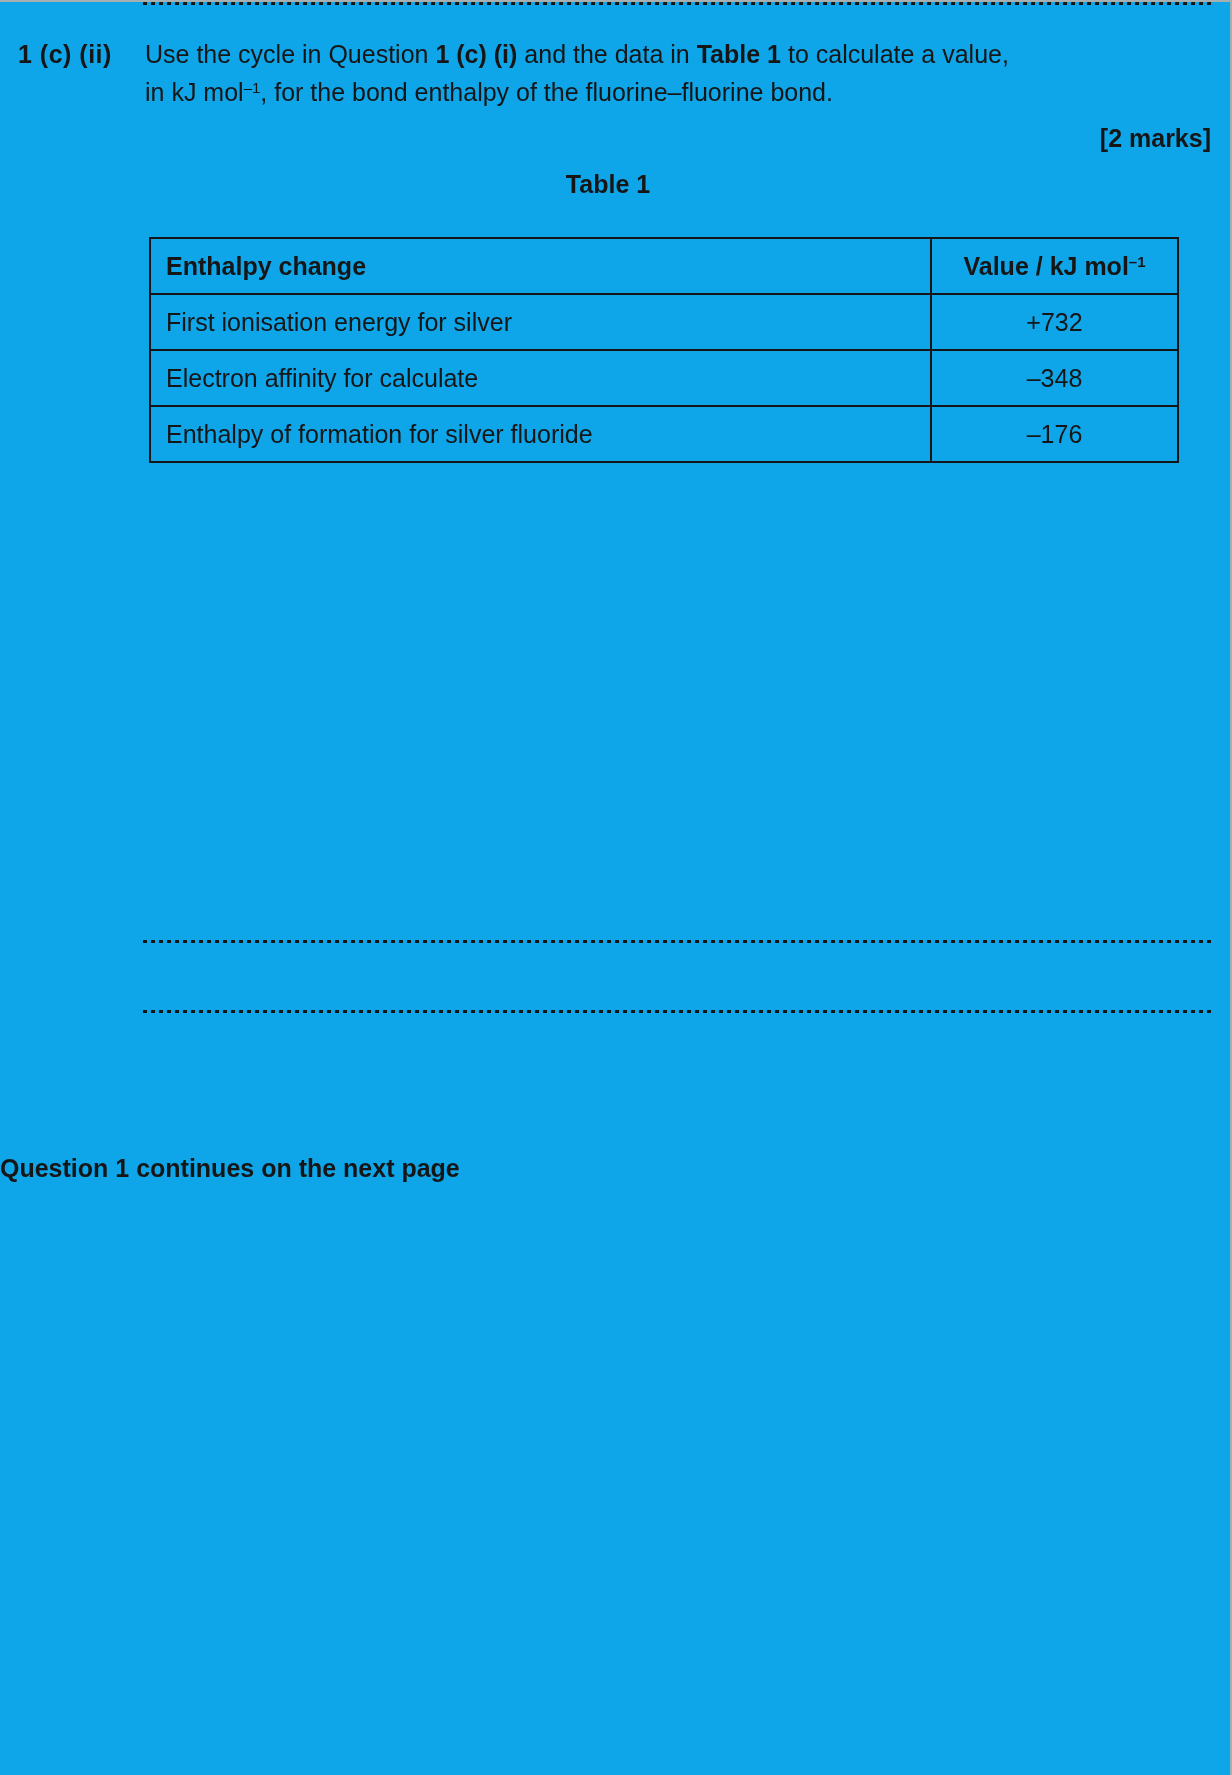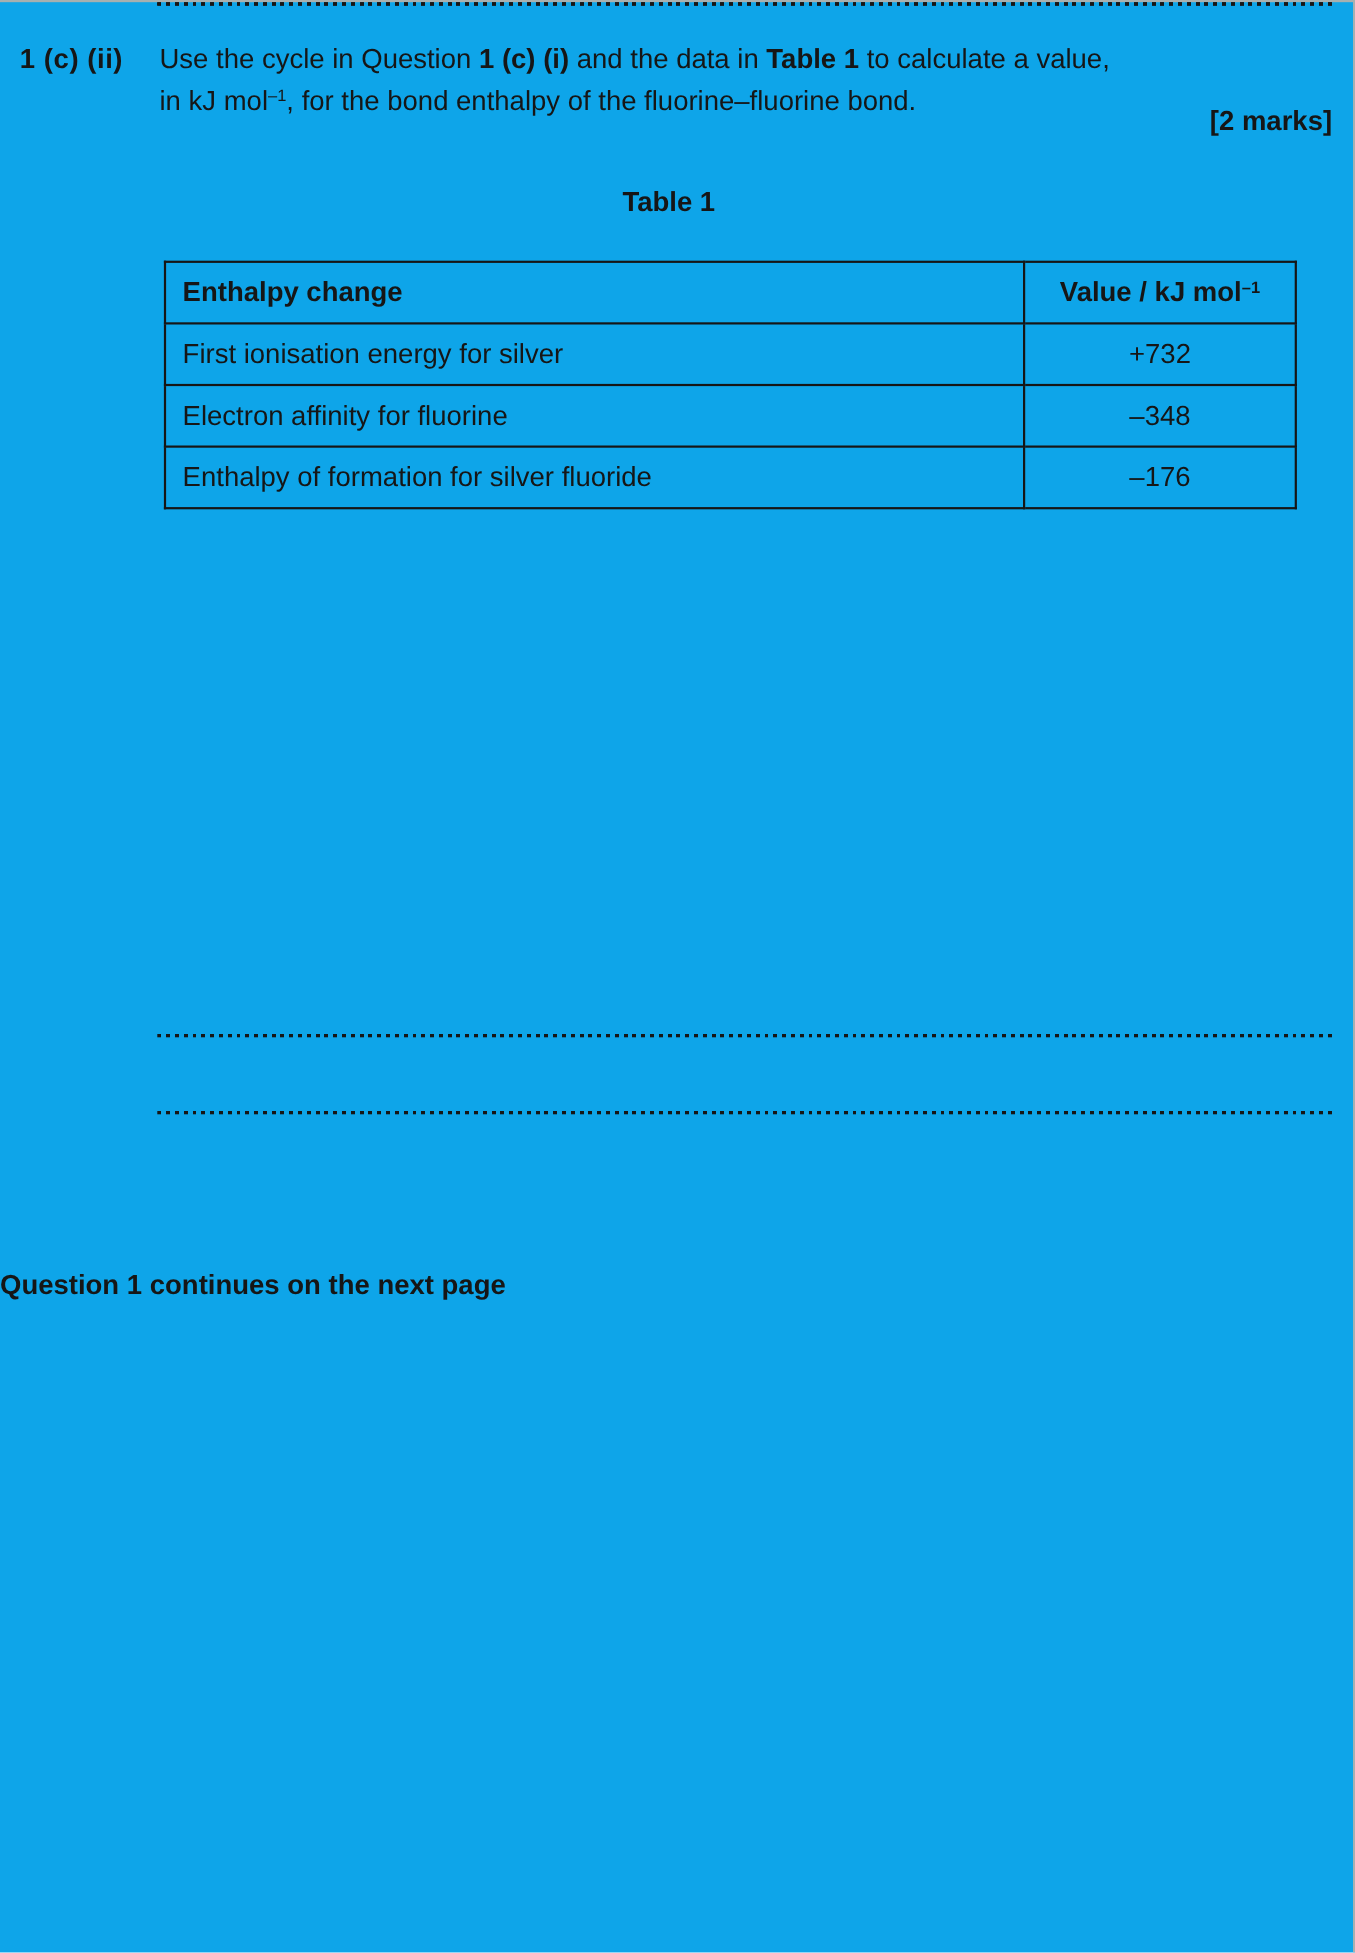--- a/index.html
+++ b/index.html
@@ -28,21 +28,21 @@
   .qline{
     margin:0;font-size:25px;line-height:33px;
   }
   .qline b{font-weight:bold;}
   sup.s{
     font-size:15px;
     vertical-align:8px;
     letter-spacing:0;
   }
   .marks{
-    position:absolute;top:94px;right:19px;
+    position:absolute;top:122px;right:19px;
     font-size:25px;font-weight:bold;
   }
   .tcaption{
     position:absolute;top:168px;left:0;width:1216px;
     text-align:center;
     font-size:25px;font-weight:bold;
   }
   table.dtable{
     position:absolute;left:149px;top:235px;
     width:1028px;
@@ -99,21 +99,21 @@
         <th class="colA">Enthalpy change</th>
         <th class="colB"><span>Value / kJ mol</span><sup class="s">–1</sup></th>
       </tr>
     </thead>
     <tbody>
       <tr>
         <td class="colA">First ionisation energy for silver</td>
         <td class="colB">+732</td>
       </tr>
       <tr>
-        <td class="colA">Electron affinity for fluorine</td>
+        <td class="colA">Electron affinity for calculate</td>
         <td class="colB">–348</td>
       </tr>
       <tr>
         <td class="colA">Enthalpy of formation for silver fluoride</td>
         <td class="colB">–176</td>
       </tr>
     </tbody>
   </table>
 
   <div class="dotline"></div>

